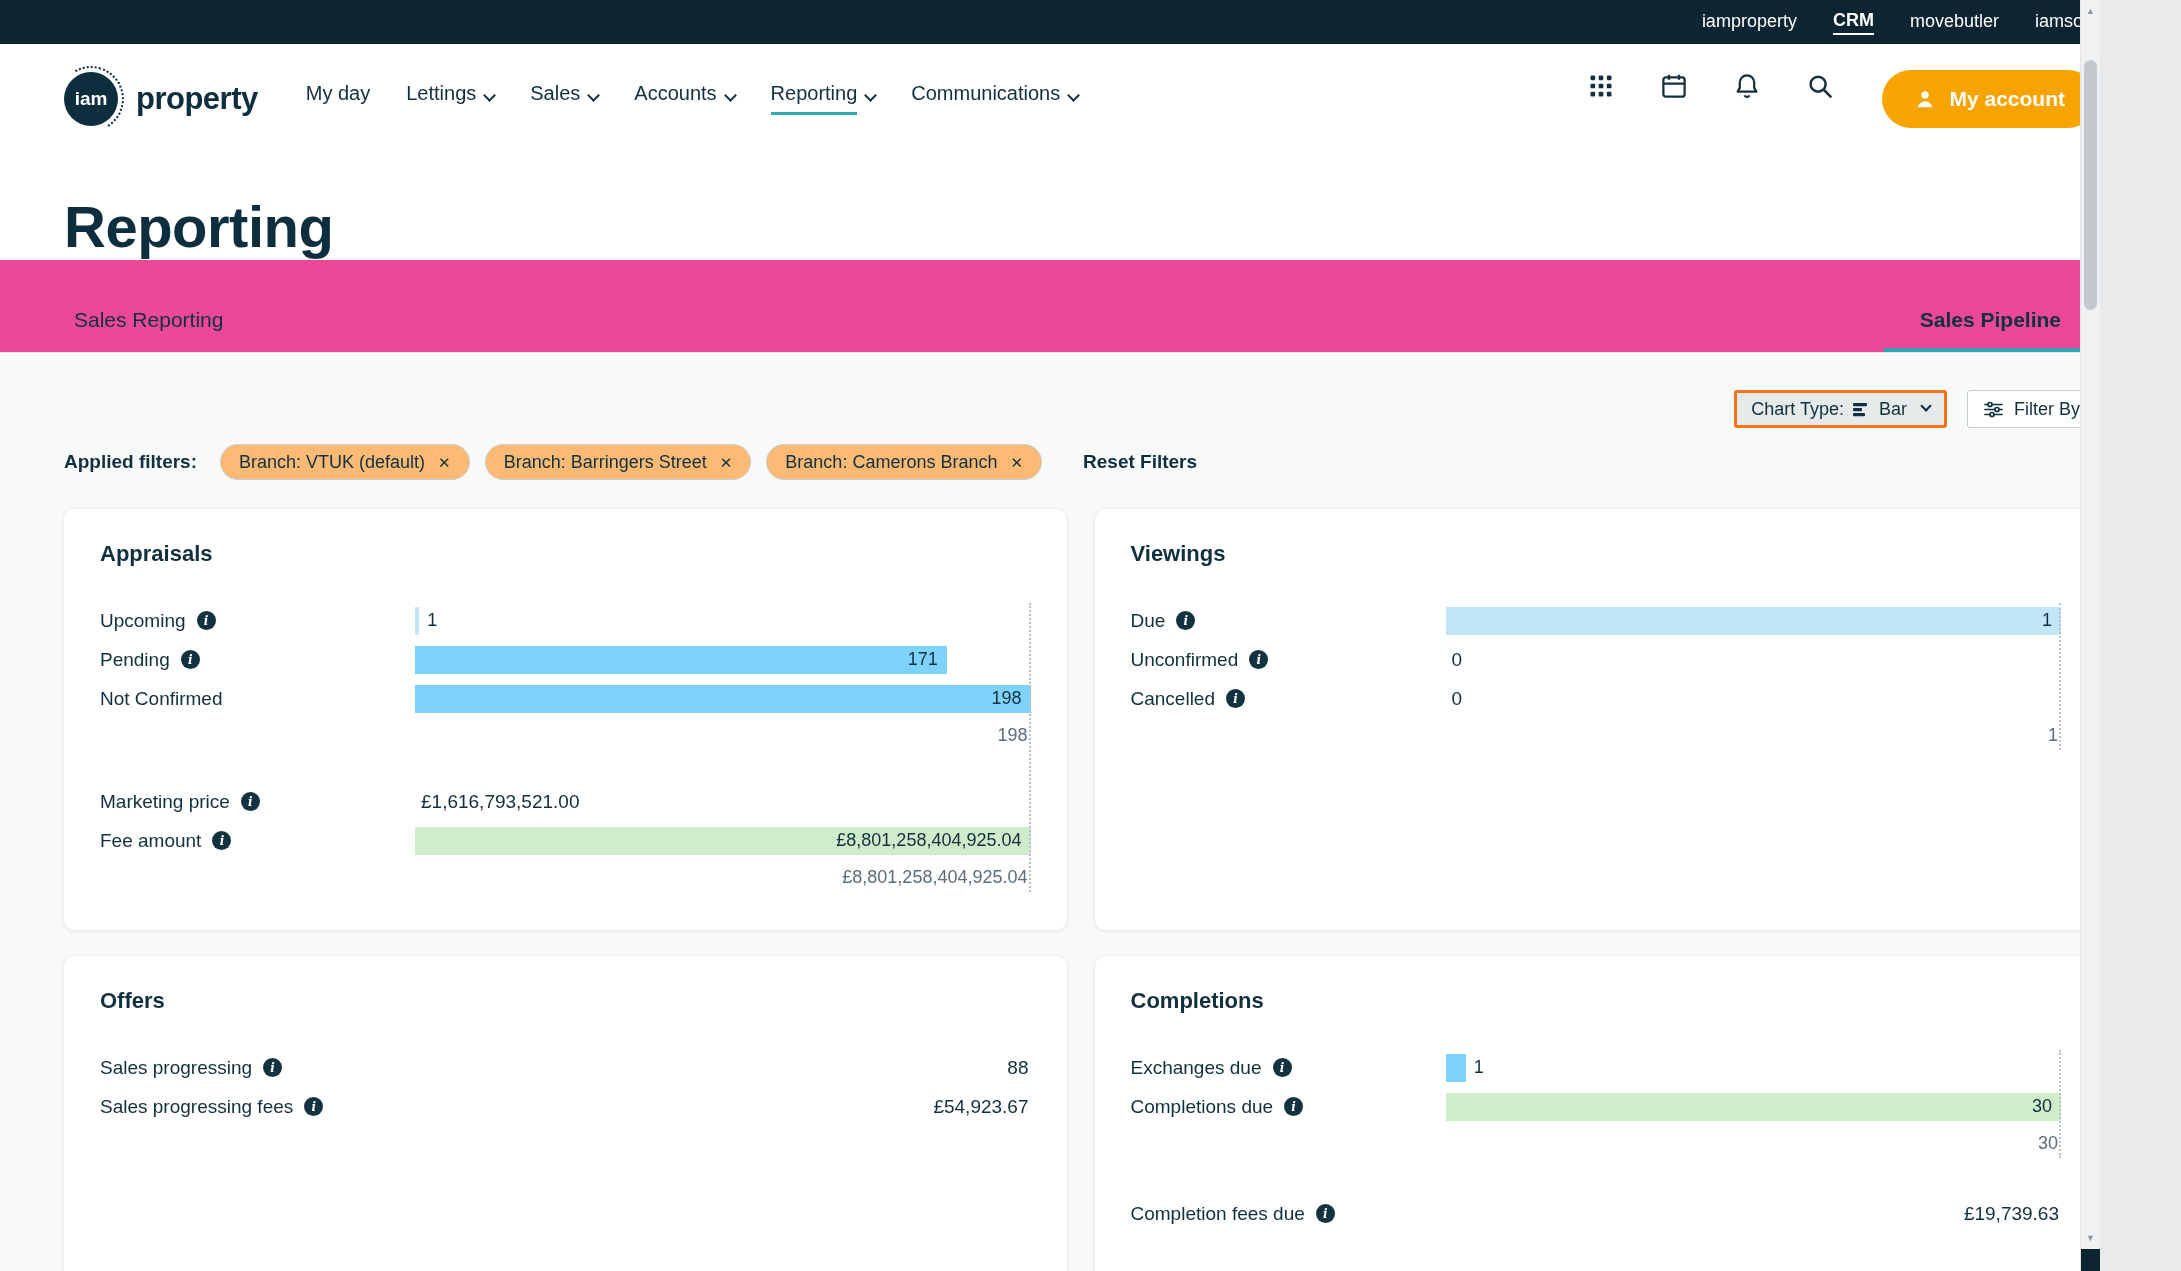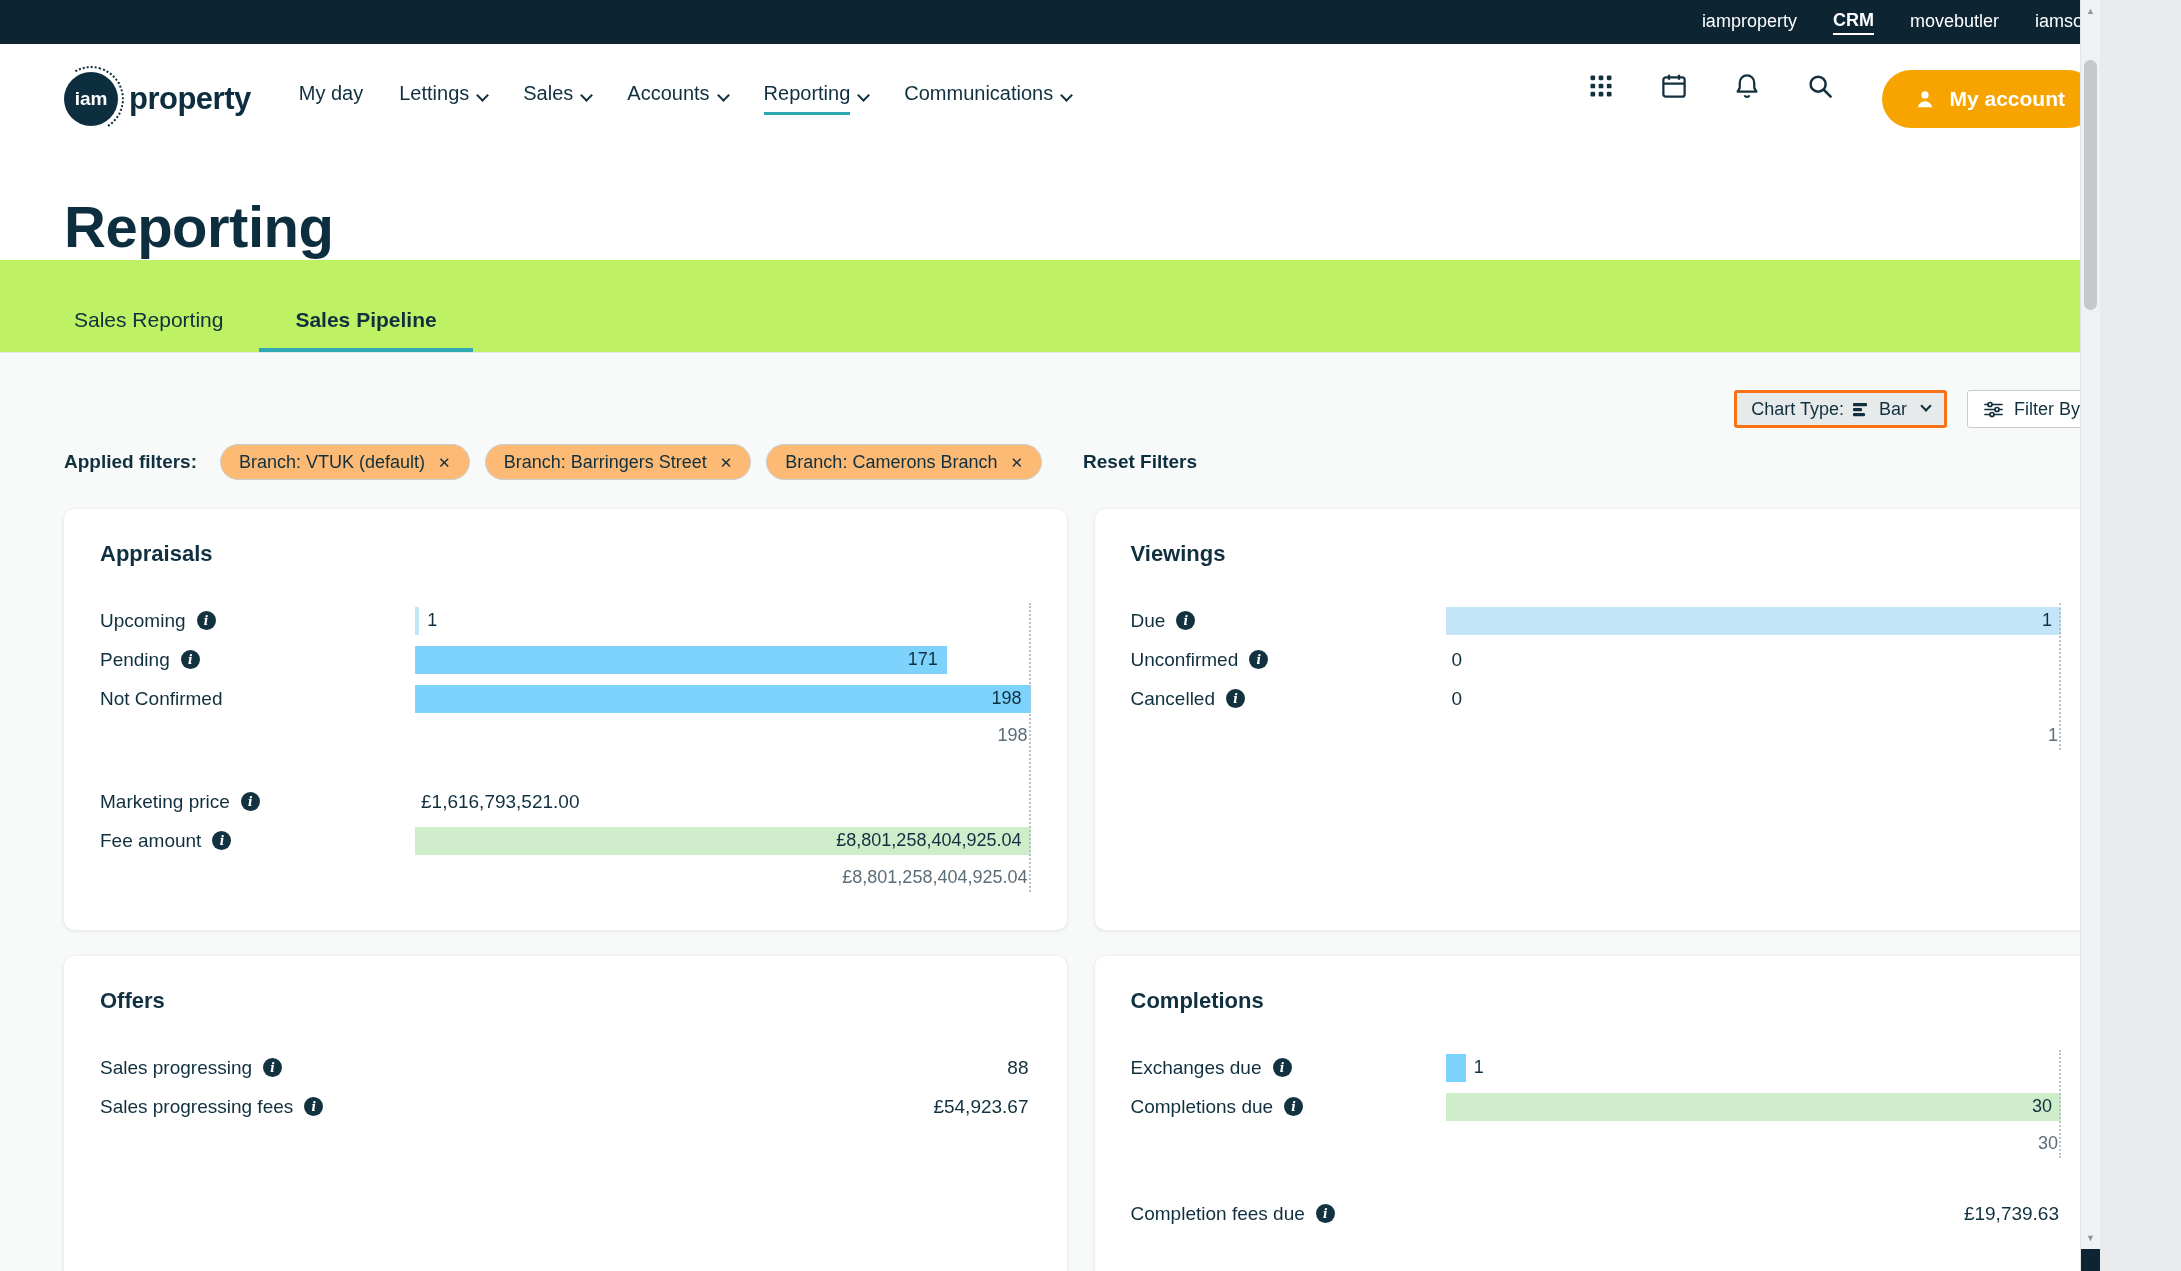--- a/index.html
+++ b/index.html
@@ -12,39 +12,39 @@
   .screen { width:2100px; height:1271px; position:relative; overflow:hidden; background:#f8f9f9; }
   .page-col { position:absolute; left:0; top:0; width:2161px; }
 
   
   .topbar { height:44px; background:#0d2433; display:flex; justify-content:flex-end; align-items:center; padding:0 64px; gap:36px; }
   .top-link { color:#ffffff; font-size:18px; cursor:pointer; padding-bottom:2px; }
   .top-link.active { font-weight:700; border-bottom:2px solid #ffffff; }
 
   
   .header { height:109px; background:#ffffff; display:flex; align-items:center; padding:0 64px; gap:44px; }
-  .logo { display:flex; align-items:center; gap:3px; cursor:pointer; }
+  .logo { display:flex; align-items:center; gap:10px; cursor:pointer; }
   .logo-circle { width:54px; height:54px; background:#0d2e3f; border-radius:50%; color:#fff; display:flex; align-items:center; justify-content:center; font-weight:700; font-size:19px; position:relative; }
   .logo-circle::after { content:""; position:absolute; inset:-6px; border-radius:50%; border:2px dotted #0d2e3f; border-left-color:transparent; border-bottom-color:transparent; transform:rotate(15deg); }
   .logo-word { font-size:31px; font-weight:700; color:#0d2e3f; letter-spacing:-0.5px; margin-left:8px; }
 
   .nav { display:flex; gap:36px; align-items:center; flex:1; margin-left:4px; }
   .nav-item { display:flex; align-items:center; gap:9px; font-size:20px; color:#10303f; cursor:pointer; }
   .nav-item .nav-label { padding-bottom:7px; border-bottom:3px solid transparent; }
   .nav-item.active .nav-label { border-bottom-color:#2fa8b3; font-weight:400; }
   .chev { width:9px; height:9px; border-right:2px solid #10303f; border-bottom:2px solid #10303f; transform:rotate(45deg); display:inline-block; margin-top:-6px; }
 
   .header-actions { display:flex; gap:40px; }
   .hicon { width:33px; height:33px; display:flex; align-items:center; justify-content:center; cursor:pointer; }
   .account-btn { background:#f7a400; color:#ffffff; border:none; border-radius:30px; height:58px; padding:0 32px; font-size:21px; font-weight:700; display:flex; gap:13px; align-items:center; cursor:pointer; margin-left:6px; font-family:inherit; }
 
   
   .title-wrap { background:#ffffff; padding:40px 64px 0; }
   .title-wrap h1 { margin:0; font-size:58px; font-weight:700; color:#0d2e3f; letter-spacing:-0.5px; }
-  .tabs-row { background:#bef264; display:flex; padding:0 64px; margin-top:0; border-bottom:1px solid #e4e7e8; padding-top:48px; }
+  .tabs-row { background:#ec4899; display:flex; padding:0 64px; margin-top:0; border-bottom:1px solid #e4e7e8; padding-top:48px;justify-content:space-between; }
   .tab { font-size:21px; padding:0 36px 20px; cursor:pointer; color:#10303f; box-shadow:inset 0 -4px 0 transparent; }
   .tab:first-child { padding-left:10px; }
   .tab.active { font-weight:700; box-shadow:inset 0 -4px 0 #2fa8b3; }
 
   
   .content { background:#f8f9f9; padding:0 64px 40px; }
   .controls-row { padding-top:37px; display:flex; justify-content:flex-end; gap:20px; }
   .chart-type { height:38px; background:#e7eaea; border:3px solid #f97316; border-radius:3px; display:flex; align-items:center; gap:9px; padding:0 14px; font-size:18px; color:#10303f; cursor:pointer; font-family:inherit; }
   .chart-type .chev { width:8px; height:8px; margin-left:6px; }
   .filter-by { height:38px; background:#ffffff; border:1px solid #c6ccd0; border-radius:3px; display:flex; align-items:center; gap:11px; padding:0 16px; font-size:18px; color:#10303f; cursor:pointer; font-family:inherit; }

